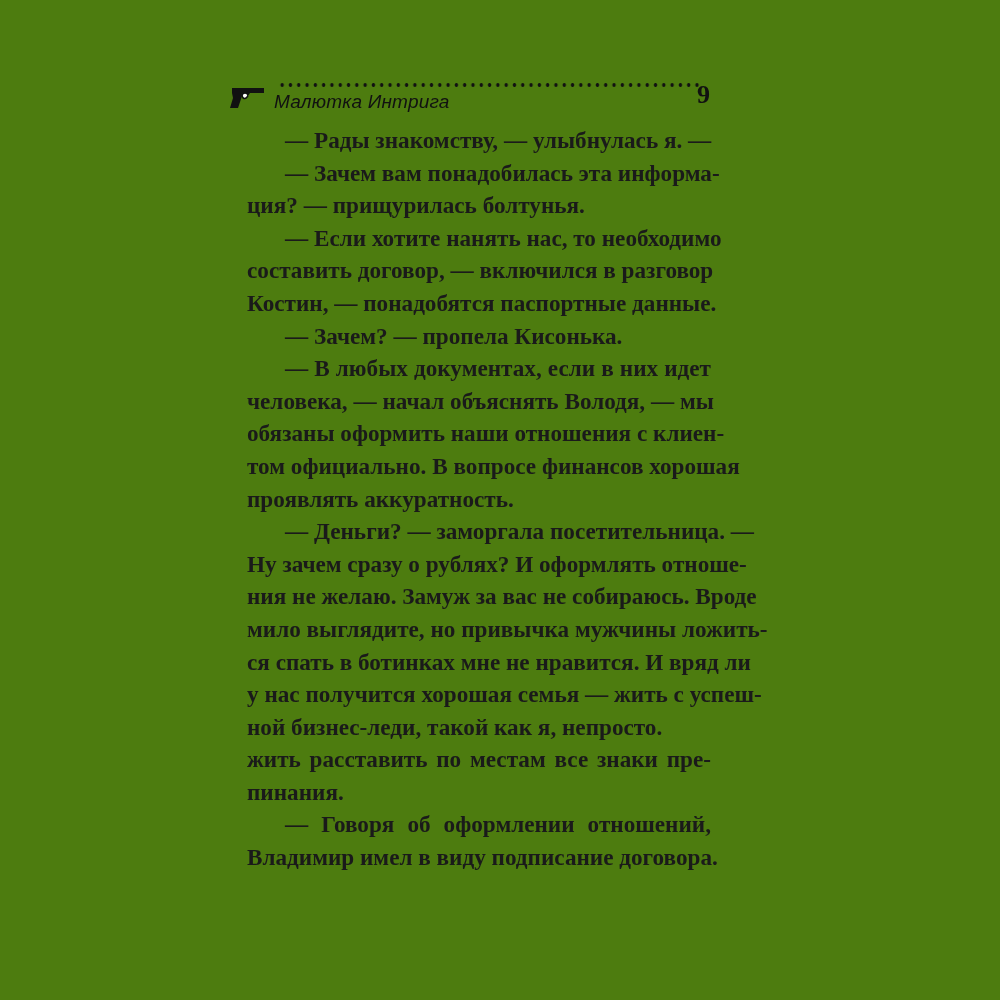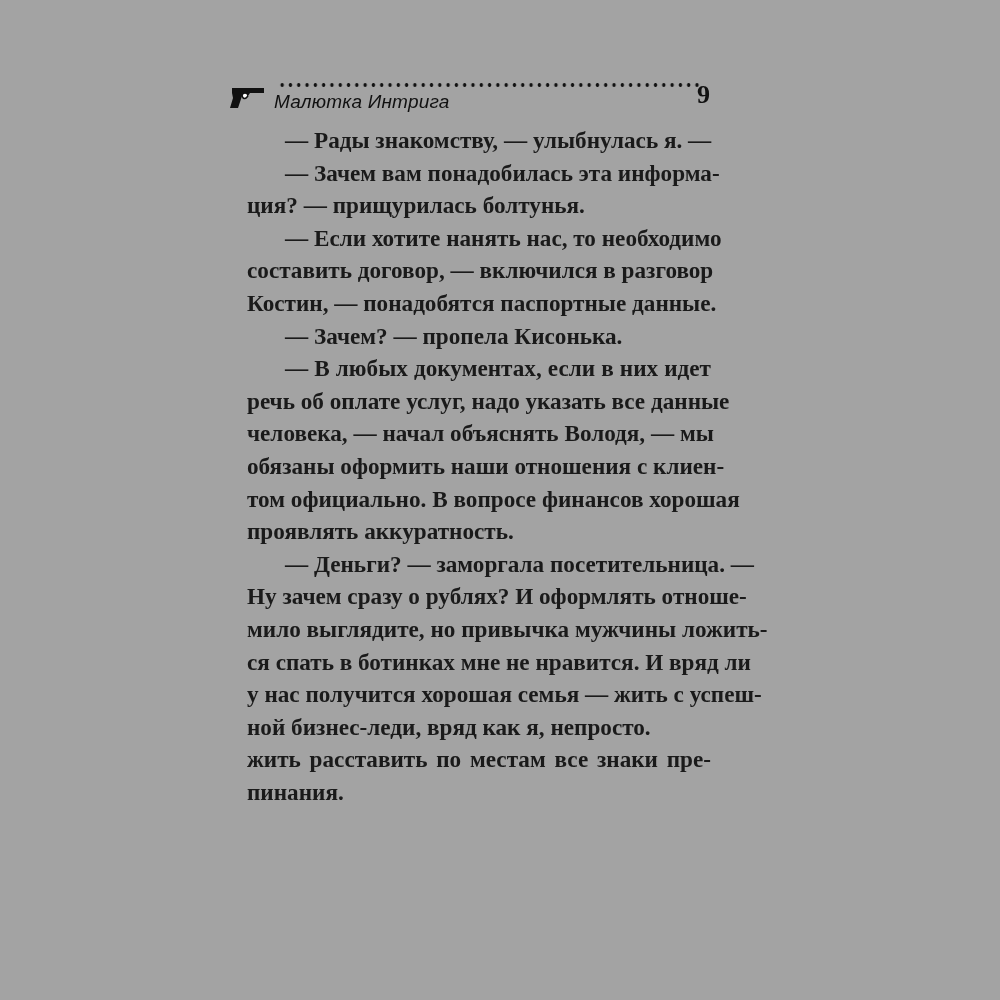--- a/index.html
+++ b/index.html
@@ -1,17 +1,17 @@
 <!DOCTYPE html>
 <html><head>
 <meta charset="utf-8">
 <style>
   html, body { margin: 0; padding: 0; background: #ffffff; }
   body { width: 1000px; height: 1000px; position: relative; overflow: hidden; }
-  .page { position: absolute; left: 0; top: 0; width: 1000px; height: 1000px; background: #a3a3a3; }
+  .page { position: absolute; left: 0; top: 0; width: 1000px; height: 1000px; background: #4d7c0f; }
   .header { position: absolute; left: 228px; top: 78px; width: 488px; height: 36px; }
   .gun { position: absolute; left: 0; top: 6px; width: 38px; height: 26px; }
   .dots { position: absolute; left: 50px; top: 4px; width: 422px; height: 6px;
           background-image: radial-gradient(circle, #111 1.6px, transparent 2px);
           background-size: 8.3px 6px; background-repeat: repeat-x; }
   .running-title { position: absolute; left: 46px; top: 13px; font-family: "Liberation Sans", sans-serif;
                    font-style: italic; font-size: 19px; color: #111; letter-spacing: 0.2px; }
   .page-number { position: absolute; right: 6px; top: 2px; font-family: "Liberation Serif", serif;
                  font-weight: bold; font-size: 26px; color: #111; }
   .body { position: absolute; left: 247px; top: 124px; width: 464px; font-weight: bold; }
@@ -48,32 +48,36 @@
     <div>
       <div class="line indent">— Если хотите нанять нас, то необходимо</div>
       <div class="line">составить договор, — включился в разговор</div>
       <div class="line last">Костин, — понадобятся паспортные данные.</div>
     </div>
     <div>
       <div class="line indent last">— Зачем? — пропела Кисонька.</div>
     </div>
     <div>
       <div class="line indent">— В любых документах, если в них идет</div>
-      <div class="line">речь об оплате услуг, надо указать все данные</div>
       <div class="line">человека, — начал объяснять Володя, — мы</div>
       <div class="line">обязаны оформить наши отношения с клиен-</div>
       <div class="line">том официально. В вопросе финансов хорошая</div>
       <div class="line last">проявлять аккуратность.</div>
     </div>
     <div>
       <div class="line indent">— Деньги? — заморгала посетительница. —</div>
       <div class="line">Ну зачем сразу о рублях? И оформлять отноше-</div>
+      <div class="line">ния не желаю. Замуж за вас не собираюсь. Вроде</div>
       <div class="line">мило выглядите, но привычка мужчины ложить-</div>
       <div class="line">ся спать в ботинках мне не нравится. И вряд ли</div>
       <div class="line">у нас получится хорошая семья — жить с успеш-</div>
-      <div class="line last">ной бизнес-леди, вряд как я, непросто.</div>
+      <div class="line last">ной бизнес-леди, такой как я, непросто.</div>
     </div>
     <div>
       <div class="line">жить расставить по местам все знаки пре-</div>
       <div class="line last">пинания.</div>
     </div>
+    <div>
+      <div class="line indent">— Говоря об оформлении отношений,</div>
+      <div class="line">Владимир имел в виду подписание договора.</div>
+    </div>
   </div>
 </div>
 
 </body></html>

